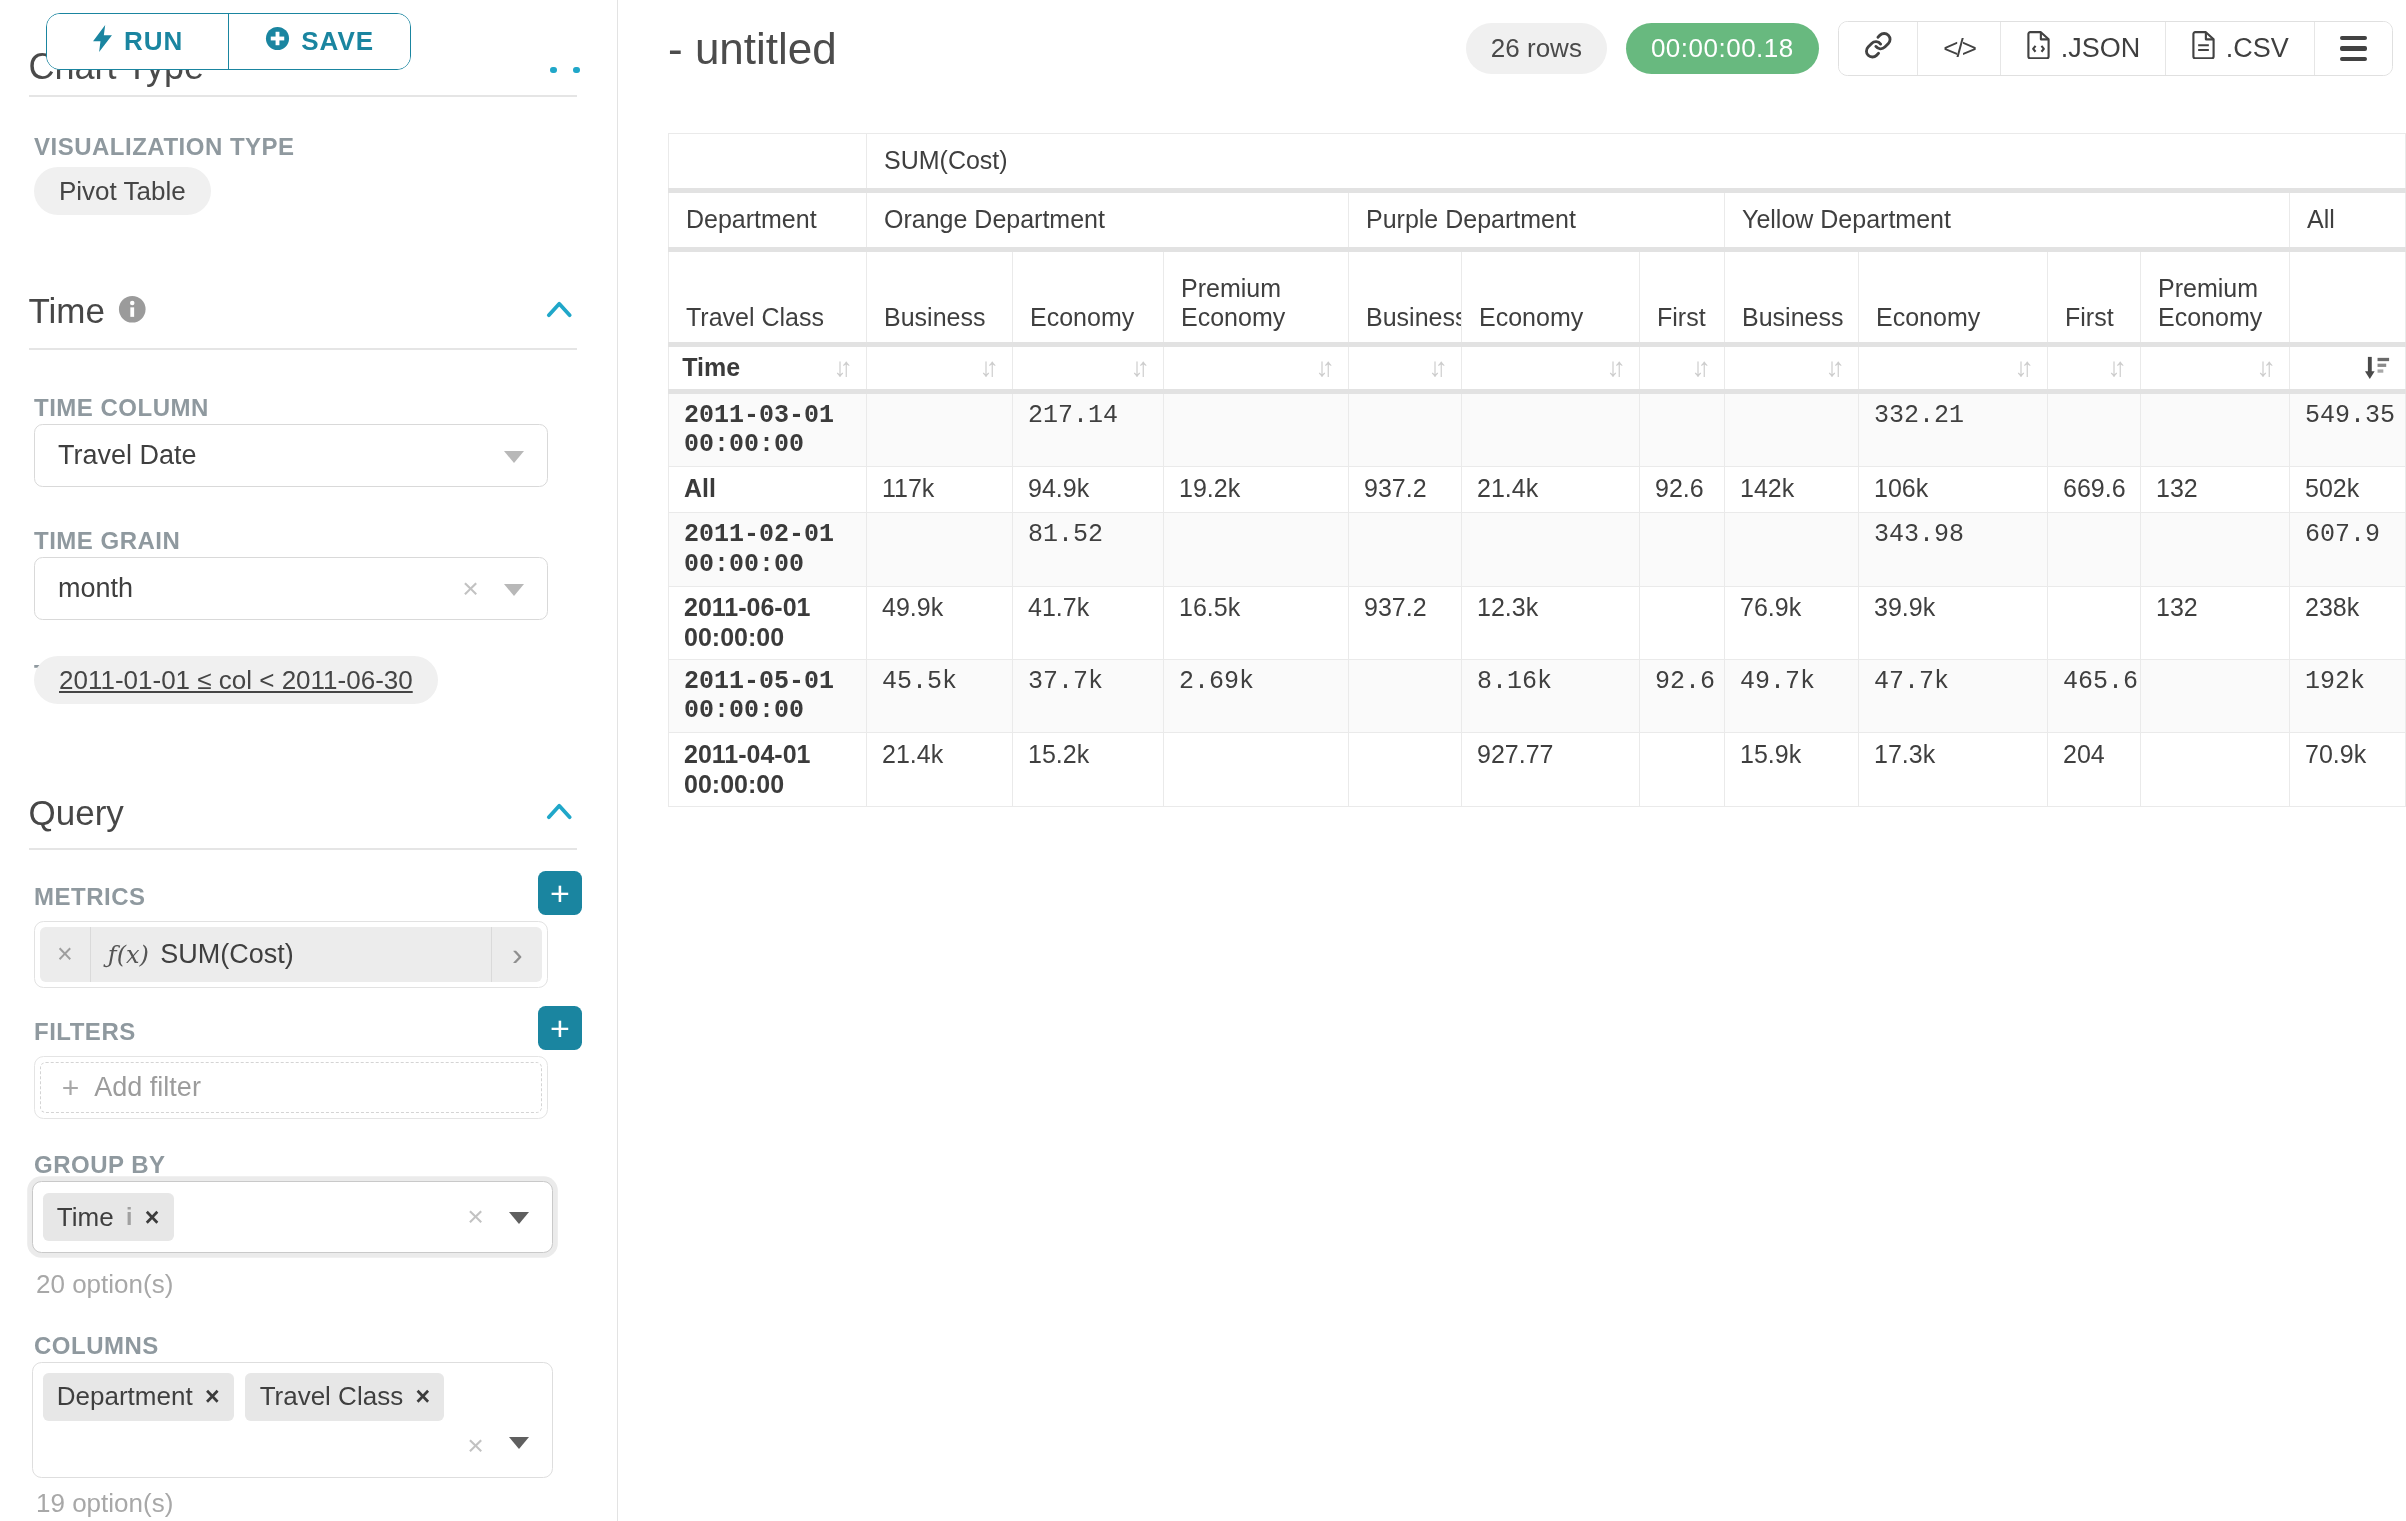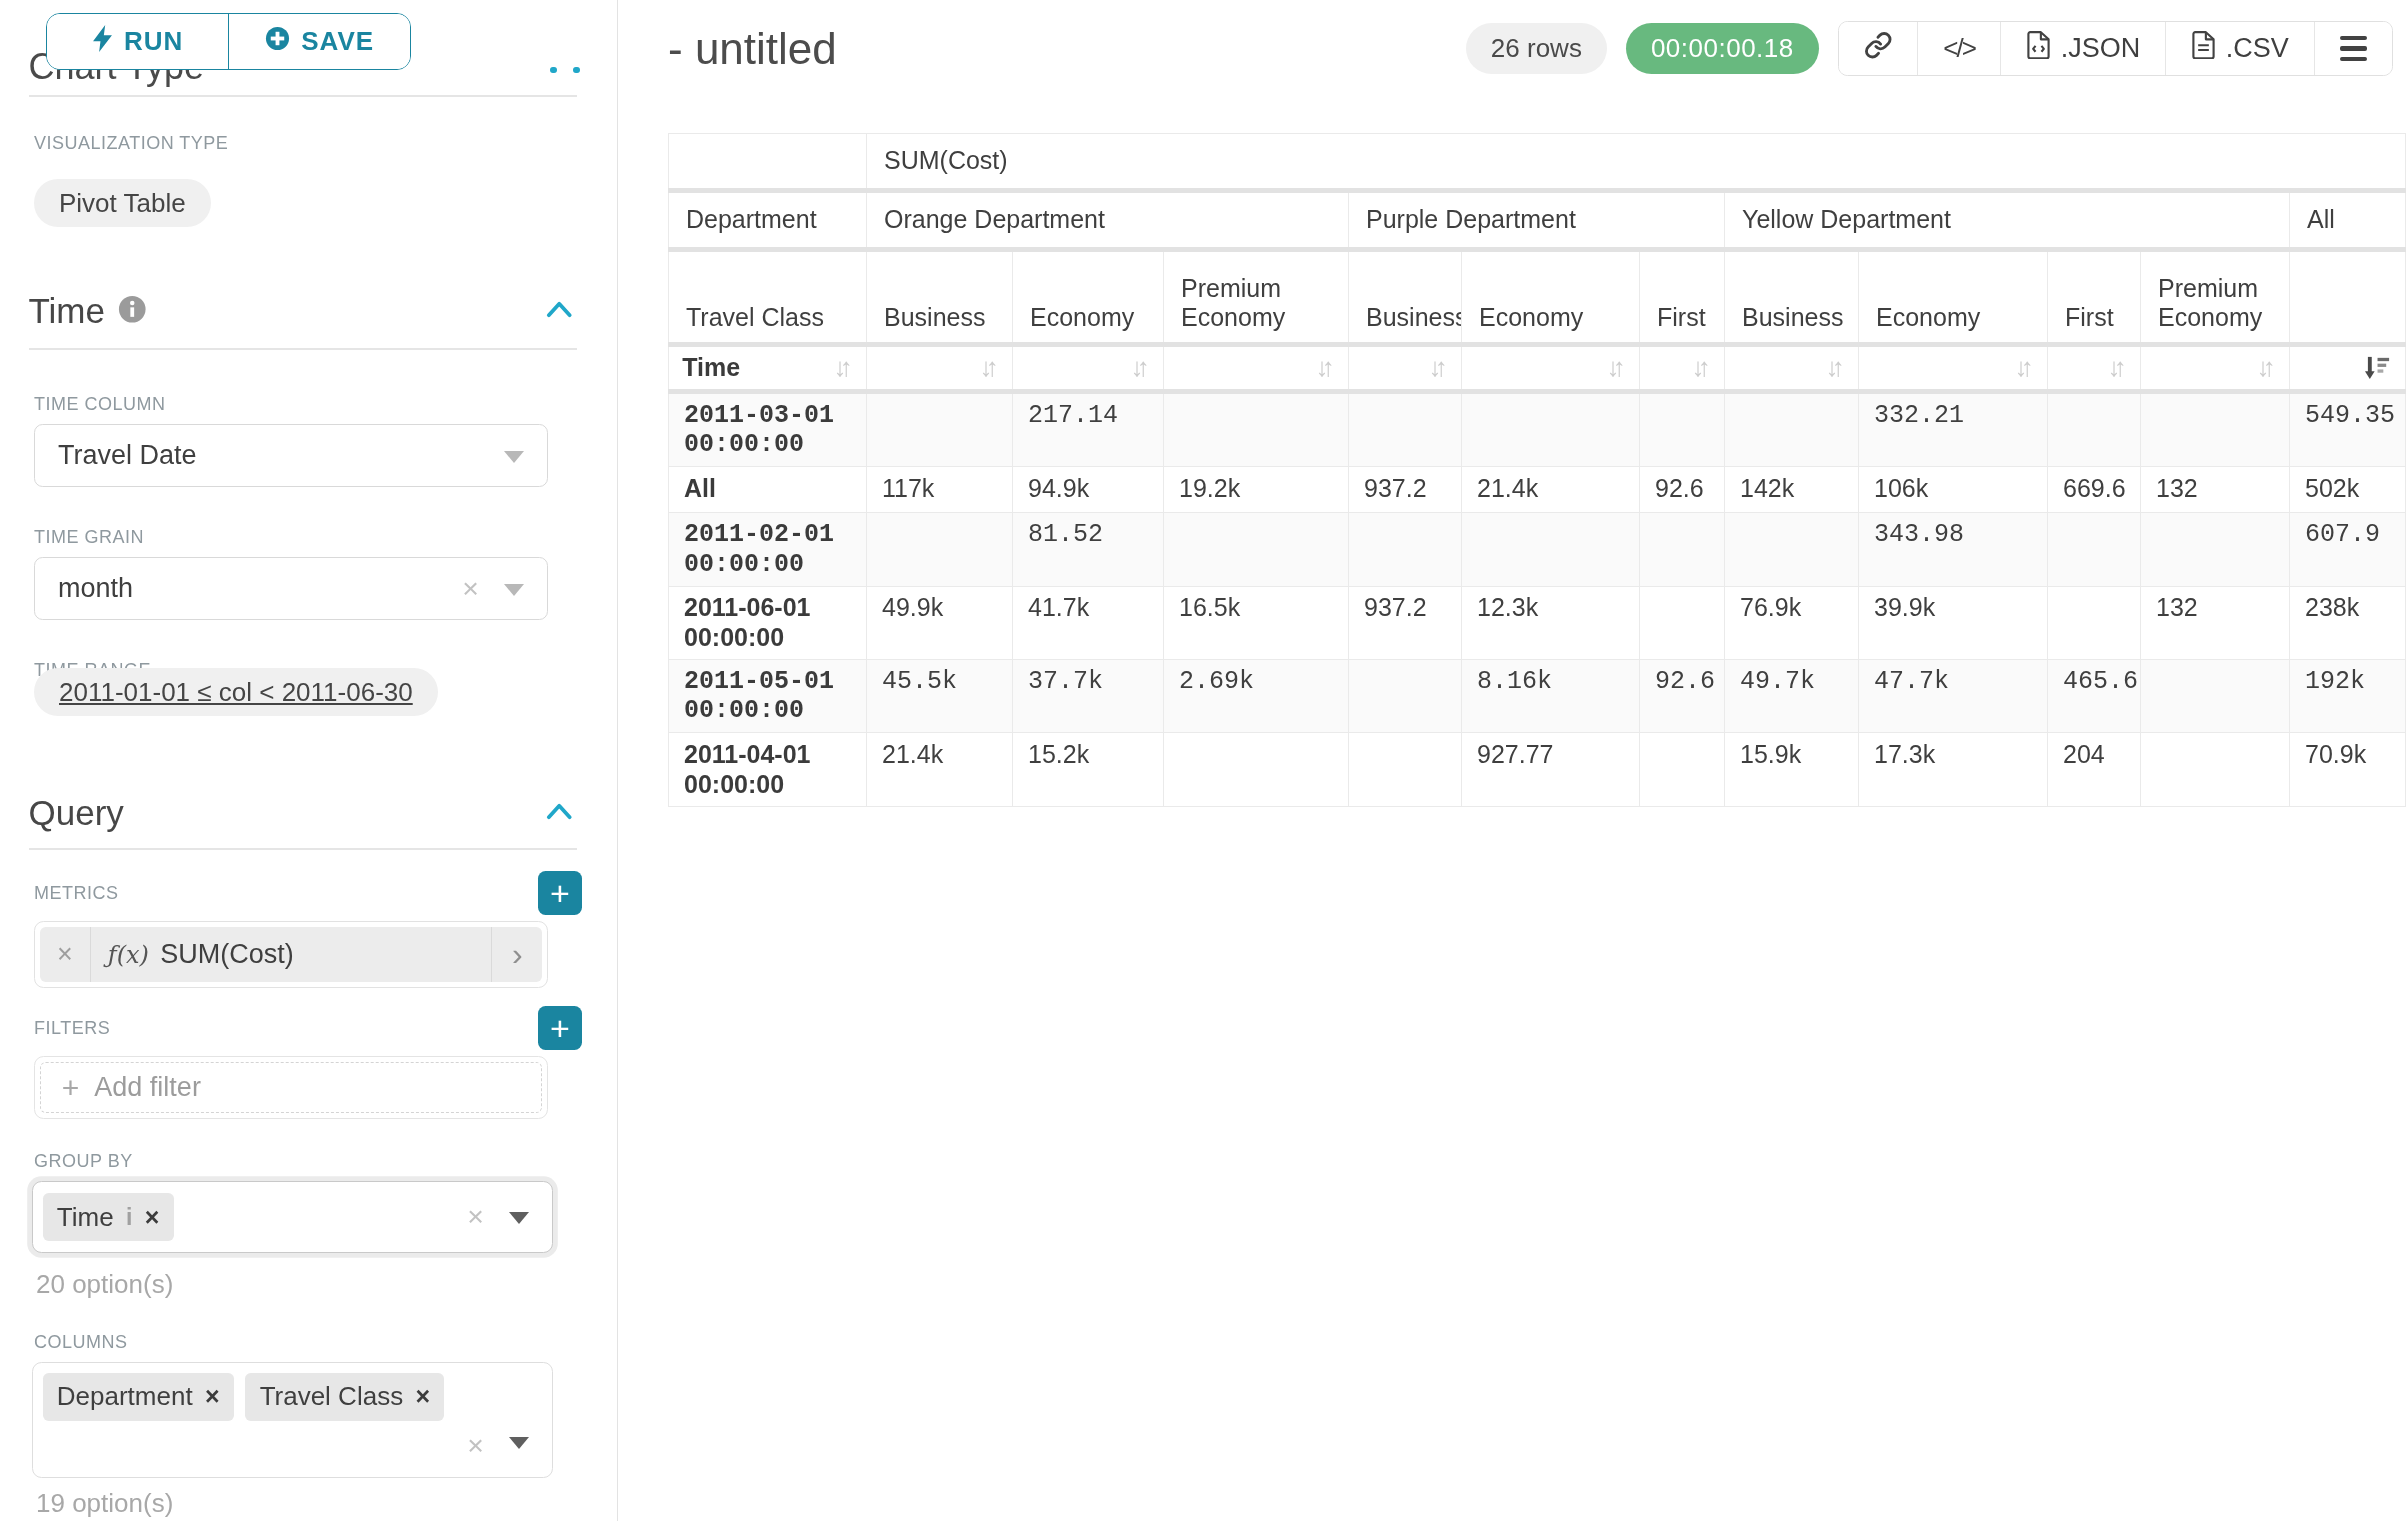--- a/index.html
+++ b/index.html
@@ -17,27 +17,27 @@
     background:#fff; border:none; color:#1a85a0; font-weight:700; font-size:26px;
     letter-spacing:1px; cursor:pointer; font-family:inherit; }
   .run-save-btn + .run-save-btn { border-left:1.9px solid #1a85a0; }
 
   .clipped-heading { top:46px; left:28.5px; font-size:36px; font-weight:500; color:#4a4a4a;
     z-index:2; white-space:nowrap; }
   .dot { width:6.7px; height:5.7px; border-radius:2.9px; background:#20a7c9; z-index:2; }
 
   .divider { left:28.5px; right:40px; height:1.9px; background:#e5e5e5; }
 
-  .ctl-label { font-size:18px; color:#8f999f; letter-spacing:0.5px; }
+  .ctl-label { font-size:24px; color:#8f999f; letter-spacing:0.5px;font-weight:bold; }
   .section-title { left:28.5px; display:flex; align-items:center; gap:13.3px;
     font-size:35px; color:#474747; }
   .chev-up { position:absolute; right:44px; }
 
   .pill { display:inline-flex; align-items:center; background:#f0f0f0; border-radius:27px;
-    padding:8.6px 25px; font-size:26px; color:#454545; white-space:nowrap;margin-top:12px; }
+    padding:8.6px 25px; font-size:26px; color:#454545; white-space:nowrap; }
 
   .select { left:34px; width:514px; height:63px; border:1.9px solid #d9d9d9; border-radius:8.6px;
     background:#fff; display:flex; align-items:center; padding:0 23px; font-size:27px; color:#3f3f3f; }
   .caret { position:absolute; right:23px; top:50%; margin-top:-4.8px; width:0; height:0;
     border-left:10.5px solid transparent; border-right:10.5px solid transparent;
     border-top:12.4px solid #b8b8b8; }
   .caret.dark { border-top-color:#5f5f5f; }
   .clear-x { position:absolute; right:68px; top:50%; transform:translateY(-54%);
     color:#c2c2c2; font-size:28.5px; line-height:1; }
 

